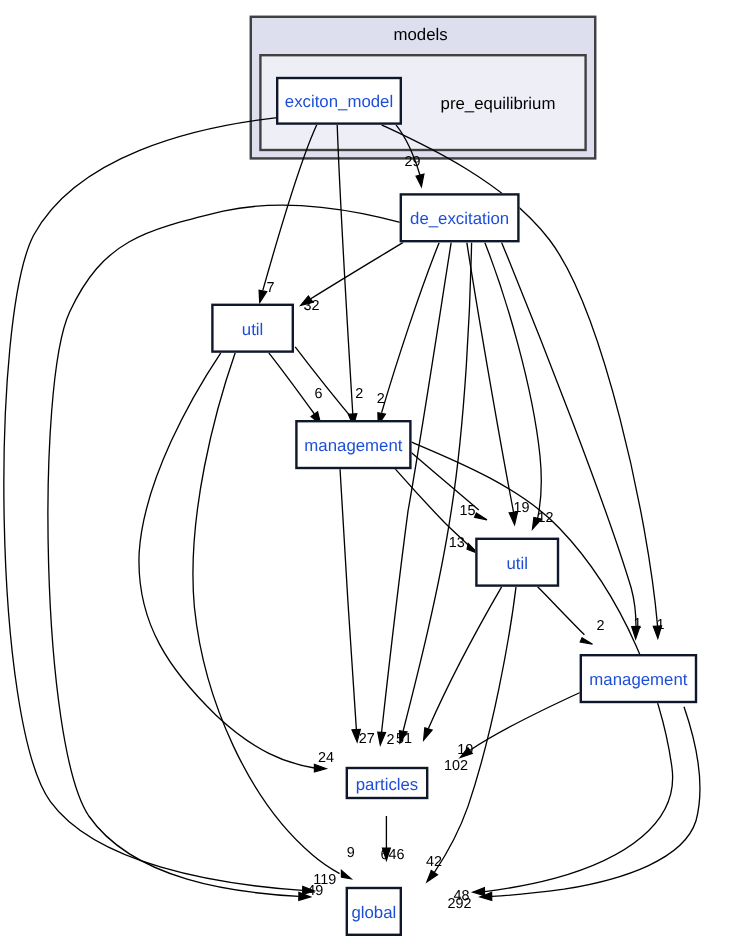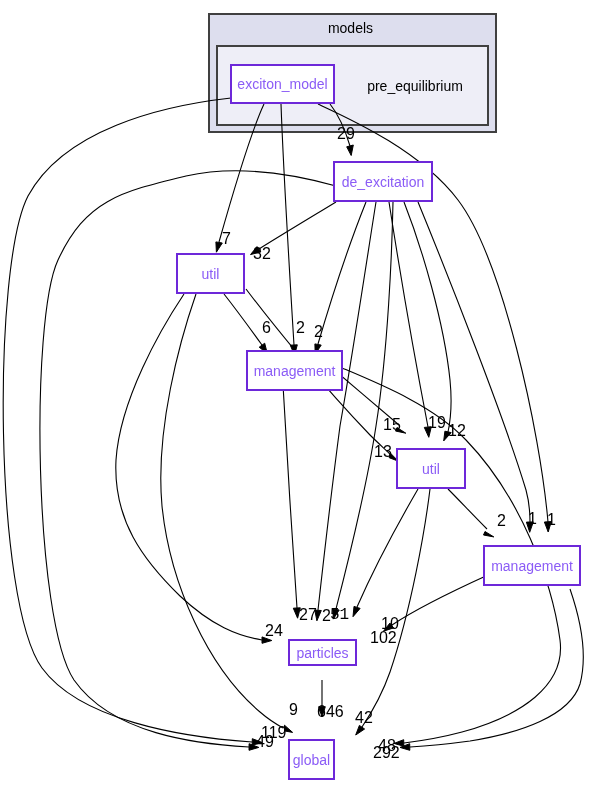--- a/index.html
+++ b/index.html
@@ -12,27 +12,27 @@
     position:absolute;background:#dddeee;border:2px solid #404040;
   }
   .cluster-inner{
     position:absolute;background:#eeeef7;border:2px solid #404040;
   }
   .cluster-label{
     position:absolute;text-align:center;color:#000000;
     font-size:14px;font-family:"Liberation Sans", sans-serif;
   }
   .node{
-    position:absolute;background:#ffffff;border:2px solid #6d28d9;
+    position:absolute;background:#ffffff;border:2px solid #0f172a;
     display:flex;align-items:center;justify-content:center;
-    font-size:14px;color:#8b5cf6;box-sizing:border-box;
+    font-size:14px;color:#1d4ed8;box-sizing:border-box;
     font-family:"Liberation Sans", sans-serif;
   }
   .edge-label{
-    position:absolute;font-size:16px;color:#000000;
+    position:absolute;font-size:12px;color:#000000;
     font-family:"Liberation Sans", sans-serif;white-space:nowrap;
     line-height:12px;
   }
   svg.edges{position:absolute;left:0;top:0;width:614px;height:788px;
     pointer-events:none;}
   svg.edges path{fill:none;stroke:#000000;stroke-width:1.1;}
   svg.edges polygon{fill:#000000;stroke:#000000;stroke-width:1;}
 </style>
 </head>
 <body>
@@ -168,21 +168,21 @@
   <div class="edge-label" style="left:383px;top:419px;">15</div>
   <div class="edge-label" style="left:374px;top:446px;">13</div>
   <div class="edge-label" style="left:428px;top:417px;">19</div>
   <div class="edge-label" style="left:448px;top:425px;">12</div>
   <div class="edge-label" style="left:497px;top:515px;">2</div>
   <div class="edge-label" style="left:528px;top:513px;">1</div>
   <div class="edge-label" style="left:547px;top:514px;">1</div>
   <div class="edge-label" style="left:265px;top:625px;">24</div>
   <div class="edge-label" style="left:299px;top:609px;">27</div>
   <div class="edge-label" style="left:322px;top:610px;">2</div>
-  <div class="edge-label" style="left:330px;top:609px;font-family:Liberation Mono, monospace;">51</div>
+  <div class="edge-label" style="left:330px;top:609px;">51</div>
   <div class="edge-label" style="left:347px;top:618px;margin-left:34px;">10</div>
   <div class="edge-label" style="left:370px;top:632px;">102</div>
   <div class="edge-label" style="left:289px;top:704px;">9</div>
   <div class="edge-label" style="left:317px;top:706px;">646</div>
   <div class="edge-label" style="left:355px;top:712px;">42</div>
   <div class="edge-label" style="left:261px;top:727px;">119</div>
   <div class="edge-label" style="left:256px;top:736px;">49</div>
   <div class="edge-label" style="left:378px;top:740px;">48</div>
   <div class="edge-label" style="left:373px;top:747px;">292</div>
 

